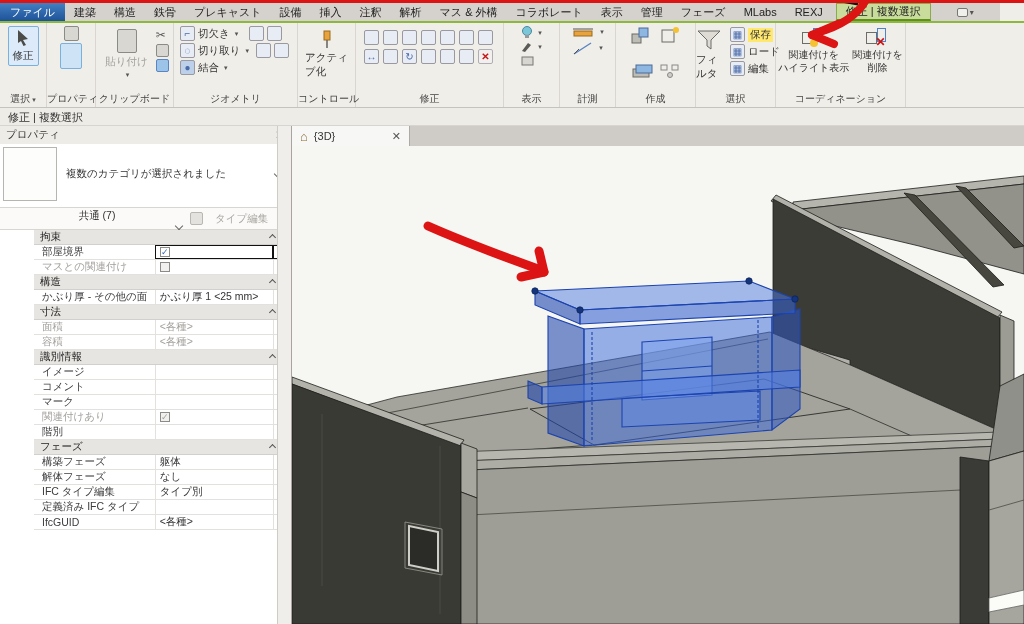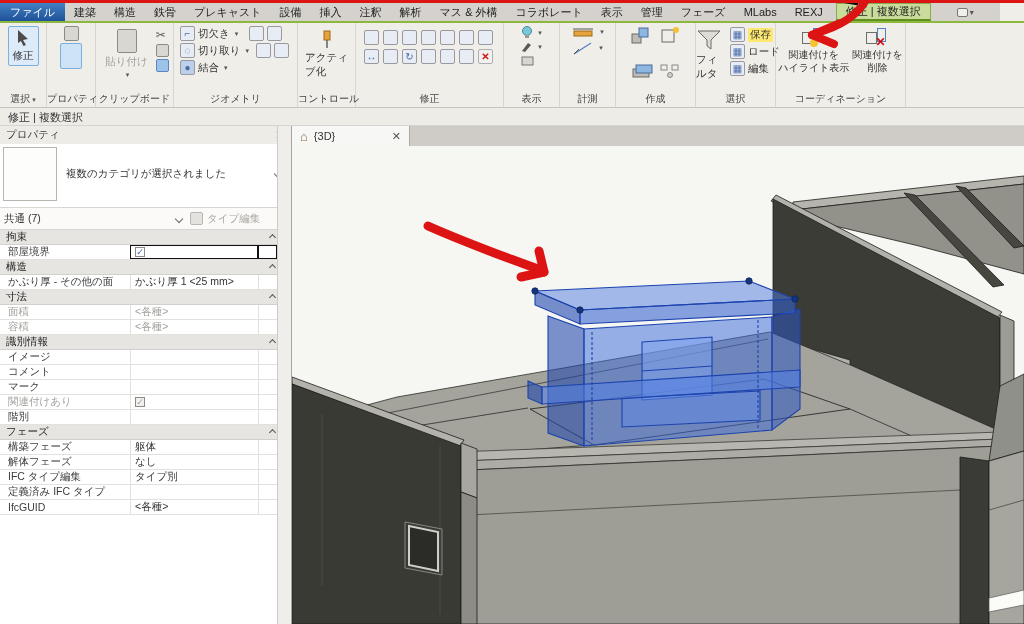--- a/index.html
+++ b/index.html
@@ -53,28 +53,28 @@
   
   .props{position:absolute;top:126px;left:0;width:292px;height:498px;background:#fff;
          border-right:1px solid #a8a5a0;font-size:10.5px;}
   .phead{height:18px;background:#eeece7;display:flex;align-items:center;padding:0 6px;color:#333;}
   .phead .x{margin-left:auto;color:#555;font-size:12px;}
   .tsel{position:relative;height:64px;border-bottom:1px solid #d8d6d2;background:#fff;}
   .thumb{position:absolute;left:3px;top:3px;width:54px;height:54px;border:1px solid #b7b5b0;background:#fdfdfc;}
   .tseltxt{position:absolute;left:66px;top:0;height:60px;right:26px;display:flex;align-items:center;color:#333;}
   .tselcar{position:absolute;right:10px;top:27px;}
   .filtrow{height:22px;display:flex;align-items:center;padding:0 4px;border-bottom:1px solid #d8d6d2;background:#fbfaf8;}
-  .filtname{width:186px;display:flex;align-items:center;}
+  .filtname{width:186px;display:flex;align-items:center;flex-direction:column;}
   .filtname .chev{margin-left:auto;margin-right:8px;}
-  .tedit{display:flex;align-items:center;gap:4px;color:#a8a6a2;}
+  .tedit{display:flex;align-items:center;gap:12px;color:#a8a6a2;}
   .tedit .sq{width:13px;height:13px;background:#e4e2de;border-color:#b9b7b2;}
   .chev{display:inline-block;border:solid #666;border-width:0 1.5px 1.5px 0;padding:2.5px;}
   .chev.down{transform:rotate(45deg);}
   .chev.up{transform:rotate(-135deg);}
-  .pgrid{position:relative;}
+  .pgrid{position:relative;padding-left:34px;}
   .psec{height:15px;background:#e7e5e1;border-bottom:1px solid #d2d0cc;display:flex;align-items:center;
         padding:0 6px;color:#222;}
   .psec .chev{margin-left:auto;margin-right:10px;border-color:#555;padding:2px;}
   .prow{height:15px;border-bottom:1px solid #e3e1dd;display:flex;align-items:stretch;}
   .plabel{width:130px;padding-left:8px;display:flex;align-items:center;color:#3c3c3c;overflow:hidden;white-space:nowrap;}
   .pval{width:128px;border-left:1px solid #e3e1dd;padding-left:4px;display:flex;align-items:center;
         color:#333;overflow:hidden;white-space:nowrap;}
   .pblank{width:19px;border-left:1px solid #e3e1dd;}
   .prow.dis .plabel,.prow.dis .pval{color:#a3a19d;}
   .prow.sel .pval,.prow.sel .pblank{outline:1.5px solid #111;outline-offset:-1px;}
@@ -374,20 +374,27 @@
           <span>拘束</span>
           <span class="chev up"></span>
         </div>
         <div class="prow sel">
           <div class="plabel">部屋境界</div>
           <div class="pval">
             <span class="cbx">✓</span>
           </div>
           <div class="pblank"></div>
         </div>
+        <div class="prow dis">
+          <div class="plabel">マスとの関連付け</div>
+          <div class="pval">
+            <span class="cbx g"></span>
+          </div>
+          <div class="pblank"></div>
+        </div>
         <div class="psec">
           <span>構造</span>
           <span class="chev up"></span>
         </div>
         <div class="prow">
           <div class="plabel">かぶり厚 - その他の面</div>
           <div class="pval">かぶり厚 1 &lt;25 mm&gt;</div>
           <div class="pblank"></div>
         </div>
         <div class="psec">

